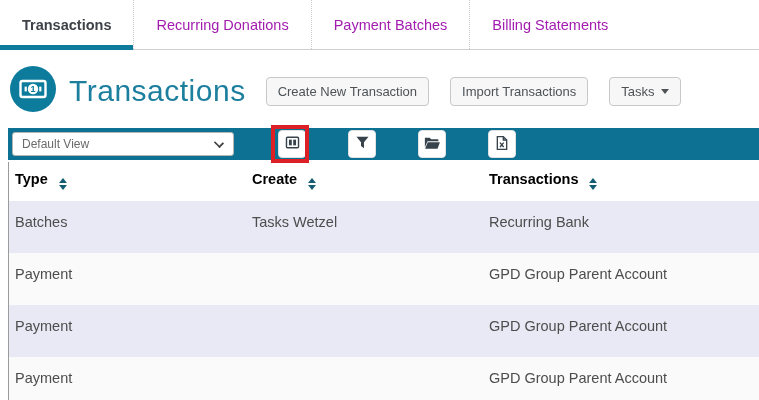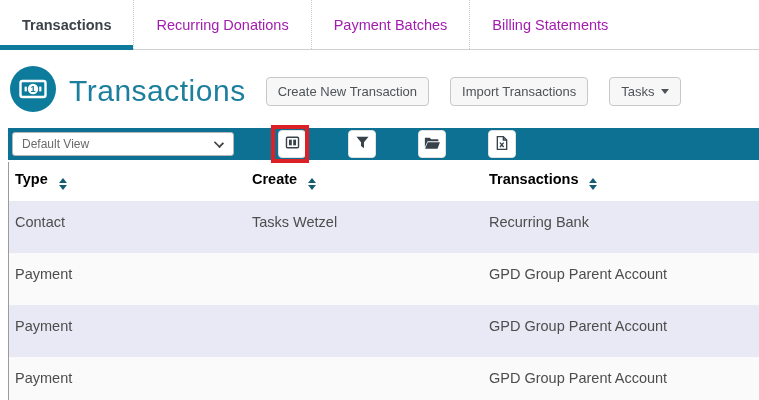--- a/index.html
+++ b/index.html
@@ -174,21 +174,21 @@
             <span>Transactions</span>
             <span class="sort-icon">
                 <i class="up"></i>
                 <i class="down"></i>
               </span>
           </th>
         </tr>
       </thead>
       <tbody>
         <tr>
-          <td>Contact</td>
+          <td>Batches</td>
           <td>Tasks Wetzel</td>
           <td>Recurring Bank</td>
         </tr>
         <tr>
           <td>Payment</td>
           <td></td>
           <td>GPD Group Parent Account</td>
         </tr>
         <tr>
           <td>Payment</td>

